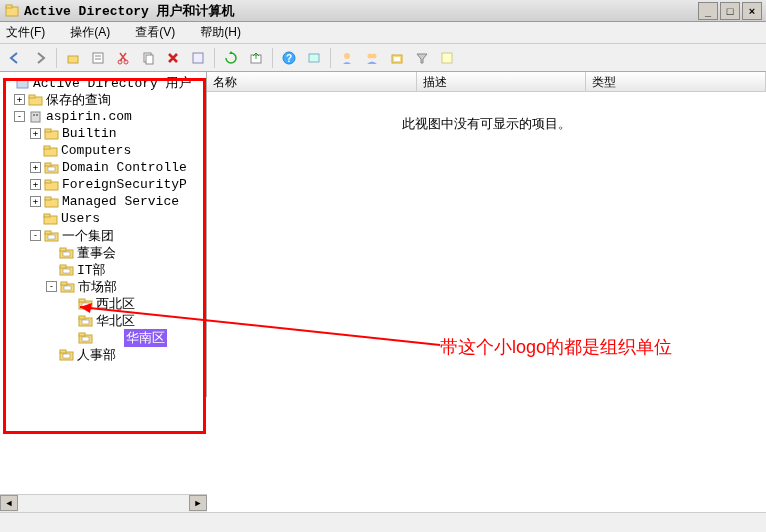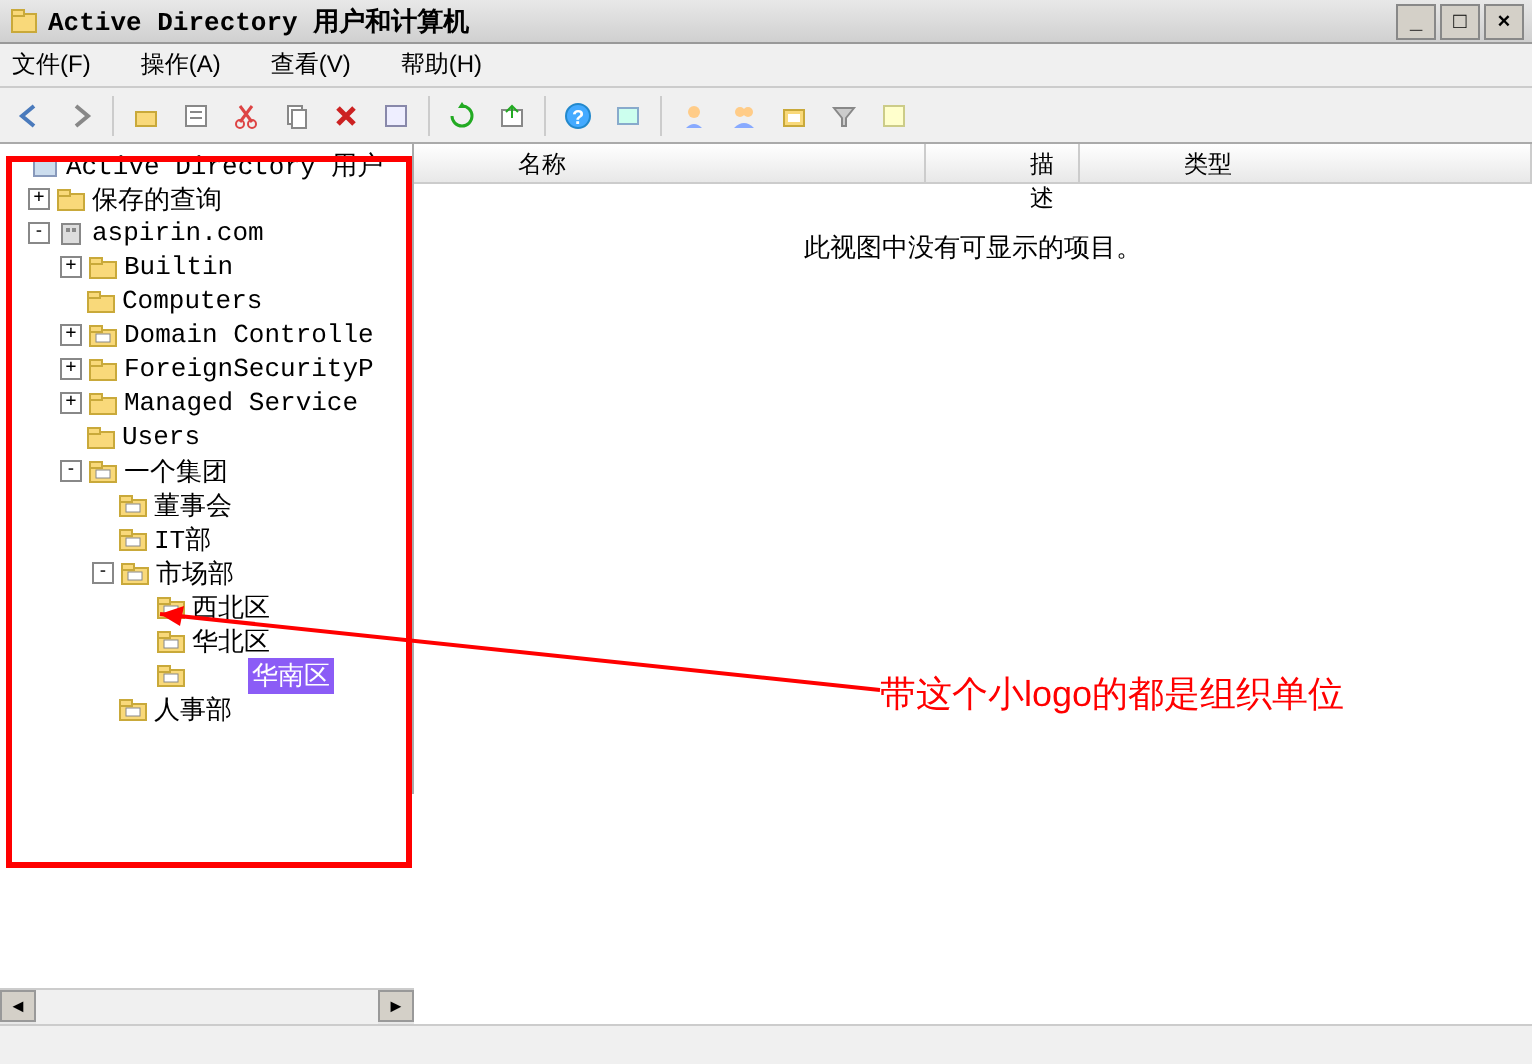--- a/index.html
+++ b/index.html
@@ -22,21 +22,21 @@
   .tree-pane { width: 207px; border-right: 1px solid #aaa; overflow: hidden; position: relative; padding: 2px; font-family: "Courier New", "SimSun", monospace; font-size: 13px; }
   .tree-pane .row { display: flex; align-items: center; height: 17px; white-space: nowrap; }
   .exp { width: 11px; height: 11px; border: 1px solid #888; display: inline-flex; align-items: center; justify-content: center; font-size: 9px; line-height: 1; margin-right: 3px; background: #fff; font-family: monospace; cursor: default; }
   .noexpand { width: 13px; display: inline-block; }
   .ticon { width: 16px; height: 14px; display: inline-block; margin-right: 2px; }
   .lbl { cursor: default; }
   .selected { background: #8b5cf6; color: #fff; padding: 0 2px; margin-left: 28px; }
   
   .content-pane { flex: 1; display: flex; flex-direction: column; }
   .col-headers { display: flex; height: 20px; background: linear-gradient(#fff,#e8e8e8); border-bottom: 1px solid #ccc; }
-  .col { border-right: 1px solid #ccc; padding: 2px 6px; font-size: 12px; cursor: default; margin-left: 46px; }
+  .col { border-right: 1px solid #ccc; padding: 2px 6px; font-size: 12px; cursor: default; }
   .content-body { flex: 1; text-align: center; padding-top: 23px; font-size: 13px; }
   
   .scrollbar-h { height: 18px; background: #e8e8e8; border-top: 1px solid #ccc; display: flex; }
   .sbtn { width: 18px; height: 16px; background: #d4d0c8; border: 1px solid #999; display: flex; align-items: center; justify-content: center; font-size: 9px; }
   .strack { flex: 1; background: #f0f0f0; }
   
   .statusbar { height: 20px; background: #f0f0f0; border-top: 1px solid #ccc; }
   
   .redbox { position: absolute; border: 3px solid #ff0000; pointer-events: none; }
   .annot { position: absolute; color: #ff0000; font-size: 18px; font-family: "Microsoft YaHei", sans-serif; pointer-events: none; }

